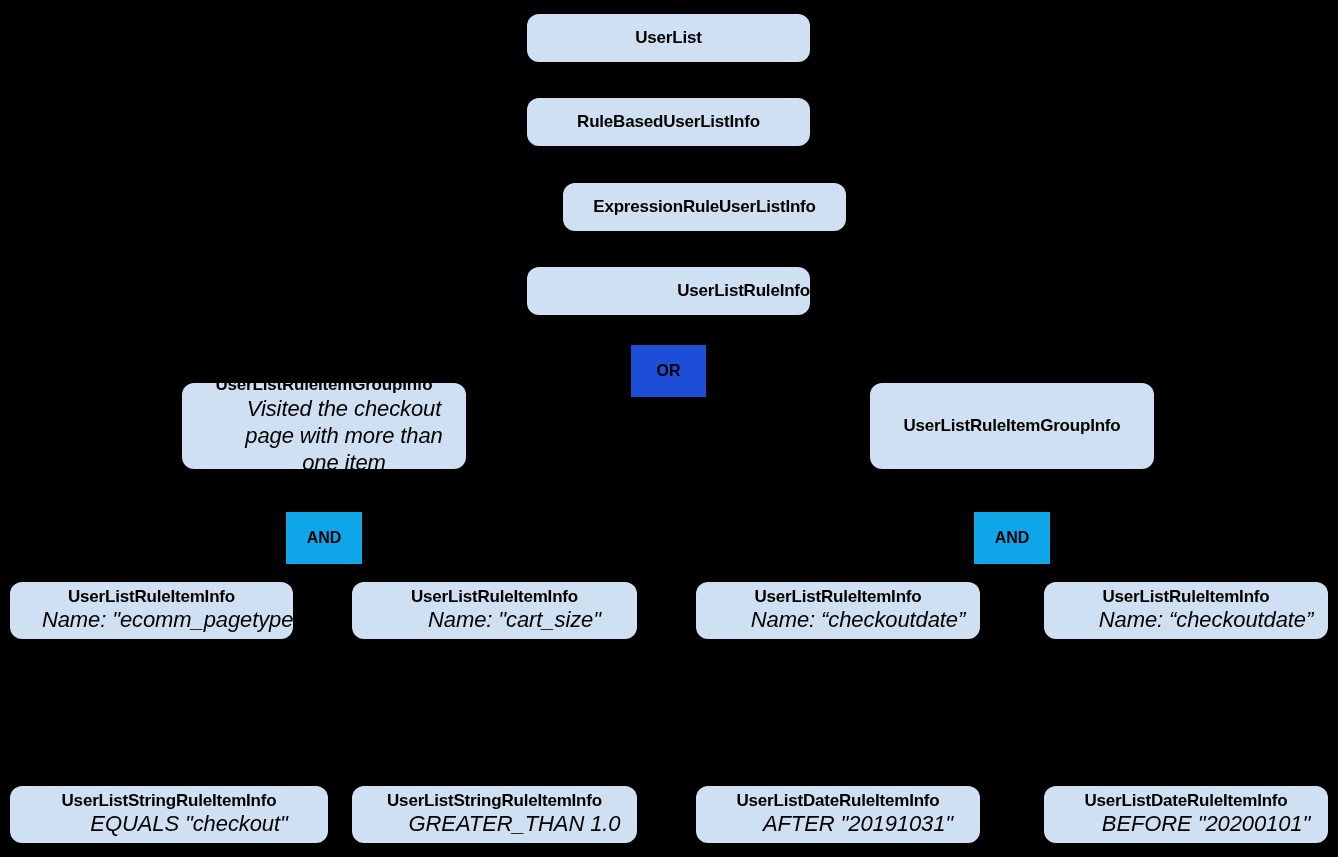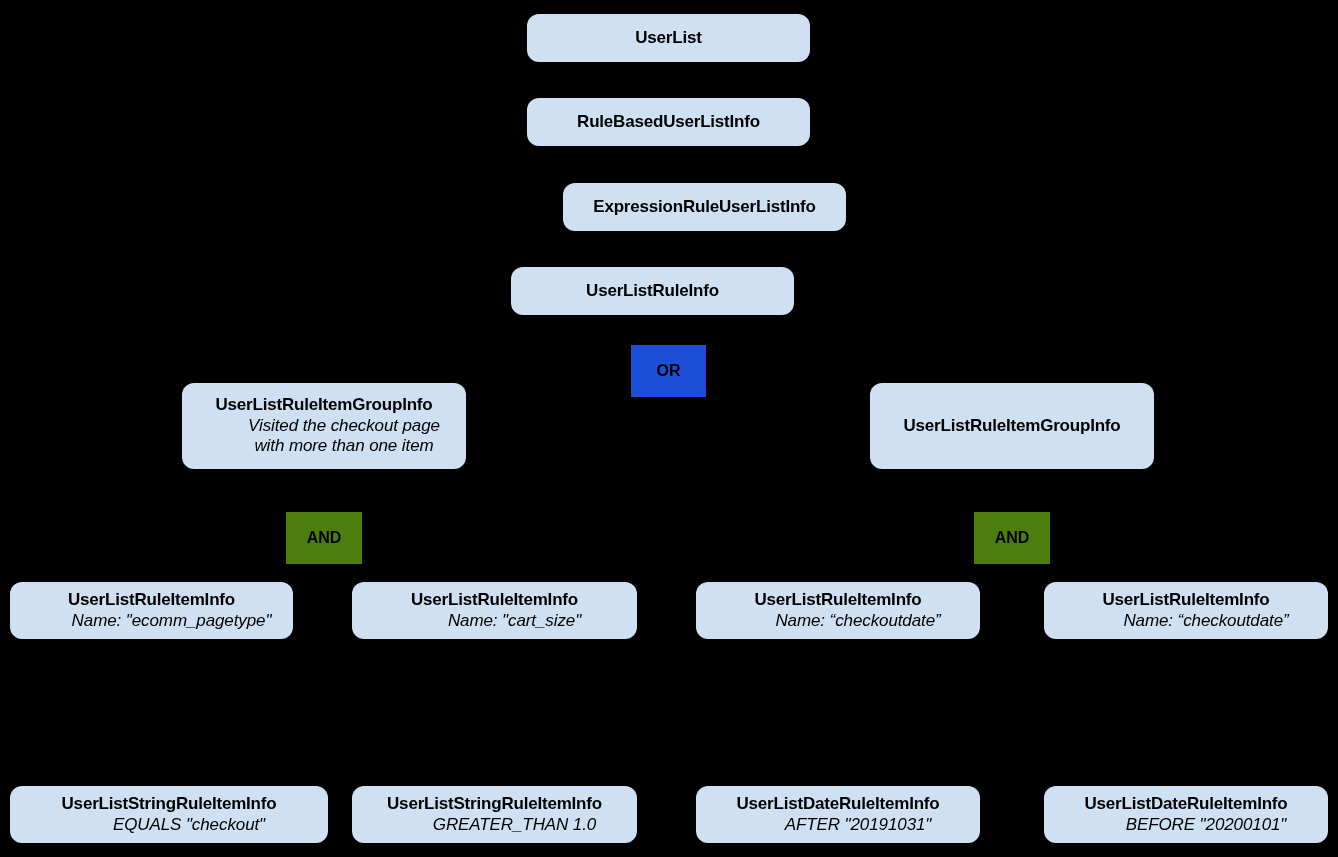--- a/index.html
+++ b/index.html
@@ -30,31 +30,31 @@
     background: #cfe0f2;
     border-radius: 12px;
   }
   .node.op {
     border-radius: 0;
   }
   .node.op-or {
     background: #1d4ed8;
   }
   .node.op-and {
-    background: #4d7c0f;
+    background: #0ea5e9;
   }
   .n-title {
     font-weight: bold;
     font-size: 17px;
     letter-spacing: -0.2px;
     white-space: nowrap;
   }
   .n-sub {
     font-style: italic;
-    font-size: 17px;
+    font-size: 22px;
     letter-spacing: -0.1px;
     padding: 0 10px;
     margin-left: 40px;
   }
   .n-sub.nowrap {
     white-space: nowrap;
   }
   .op-label {
     font-weight: bold;
     font-size: 16px;
@@ -110,21 +110,21 @@
     </div>
     <div class="node entity" style="left: 527px; top: 98px; width: 283px; height: 48px;">
       <div class="n-title">RuleBasedUserListInfo</div>
     </div>
     <div class="node entity" style="left: 527px; top: 14px; width: 283px; height: 48px;">
       <div class="n-title">UserList</div>
     </div>
     <div class="node entity" style="left: 527px; top: 183px; width: 283px; height: 48px; margin-left: 36px;">
       <div class="n-title">ExpressionRuleUserListInfo</div>
     </div>
-    <div class="node entity" style="left: 511px; top: 267px; width: 283px; height: 48px;">
+    <div class="node entity" style="left: 527px; top: 267px; width: 283px; height: 48px; align-items: flex-end;">
       <div class="n-title">UserListRuleInfo</div>
     </div>
     <div class="node op op-or" style="left: 631px; top: 345px; width: 75px; height: 52px;">
       <div class="op-label">OR</div>
     </div>
     <div class="node entity" style="left: 182px; top: 383px; width: 284px; height: 86px;">
       <div class="n-title">UserListRuleItemGroupInfo</div>
       <div class="n-sub">Visited the checkout page with more than one item</div>
     </div>
     <div class="node entity" style="left: 870px; top: 383px; width: 284px; height: 86px;">

